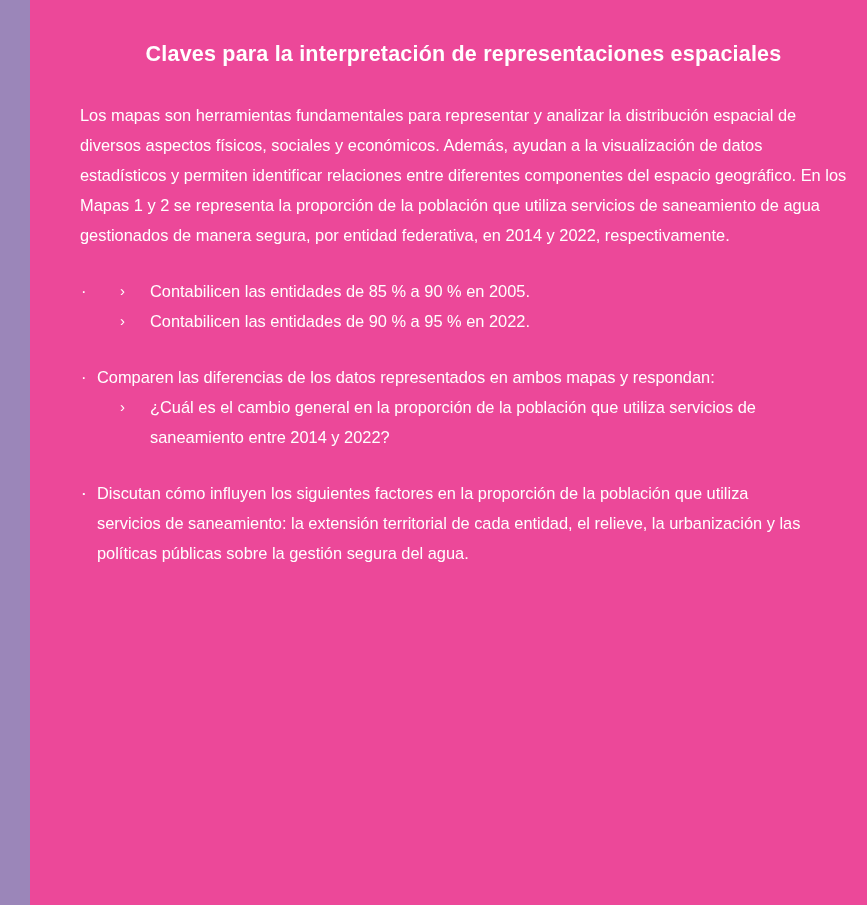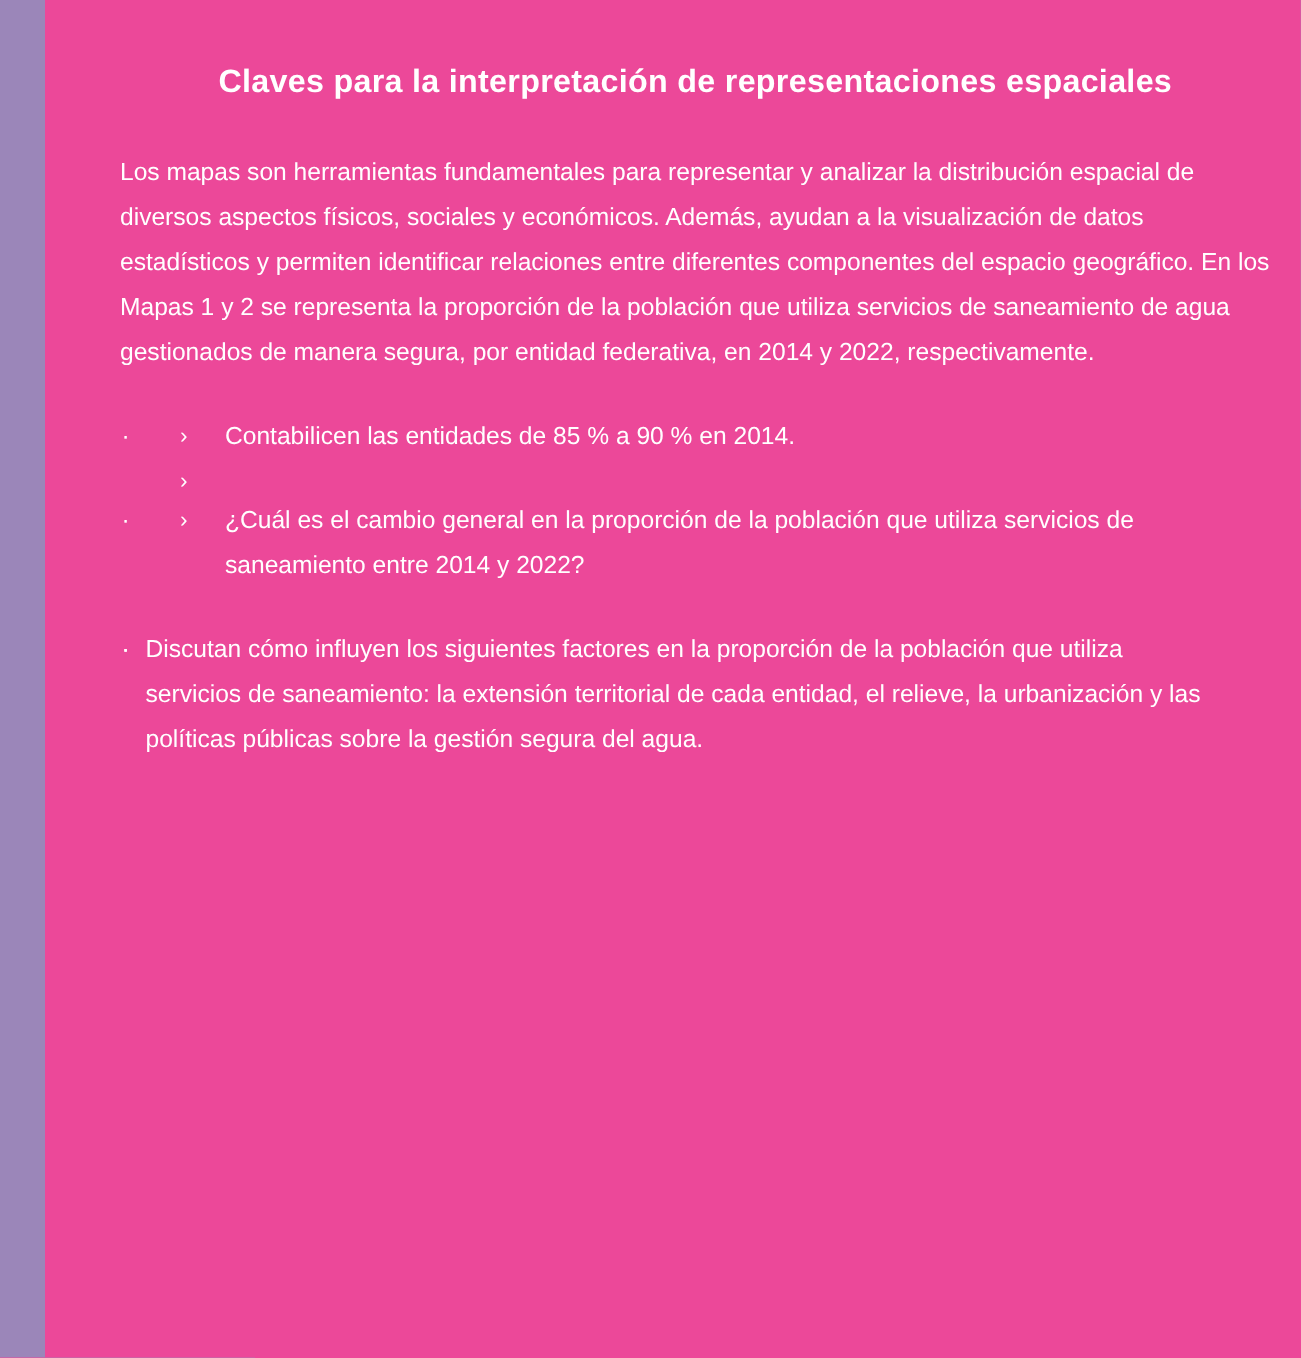--- a/index.html
+++ b/index.html
@@ -110,31 +110,33 @@
 
     <p class="intro">Los mapas son herramientas fundamentales para representar y analizar la distribución espacial de diversos aspectos físicos, sociales y económicos. Además, ayudan a la visualización de datos estadísticos y permiten identificar relaciones entre diferentes componentes del espacio geográfico. En los Mapas 1 y 2 se representa la proporción de la población que utiliza servicios de saneamiento de agua gestionados de manera segura, por entidad federativa, en 2014 y 2022, respectivamente.</p>
 
     <div class="bullet-group">
       <div class="bullet">
         <span class="dot">·</span>
       </div>
       <div class="sublist">
         <div class="subitem">
           <span class="chev">›</span>
-          <span>Contabilicen las entidades de 85 % a 90 % en 2014.</span>
+          <span>Contabilicen las entidades de 85 % a 90 % en 2005.</span>
         </div>
         <div class="subitem">
           <span class="chev">›</span>
+          <span>Contabilicen las entidades de 90 % a 95 % en 2022.</span>
         </div>
       </div>
     </div>
 
     <div class="bullet-group">
       <div class="bullet">
         <span class="dot">·</span>
+        <span>Comparen las diferencias de los datos representados en ambos mapas y respondan:</span>
       </div>
       <div class="sublist">
         <div class="subitem">
           <span class="chev">›</span>
           <span>¿Cuál es el cambio general en la proporción de la población que utiliza servicios de saneamiento entre 2014 y 2022?</span>
         </div>
       </div>
     </div>
 
     <div class="bullet-group">

